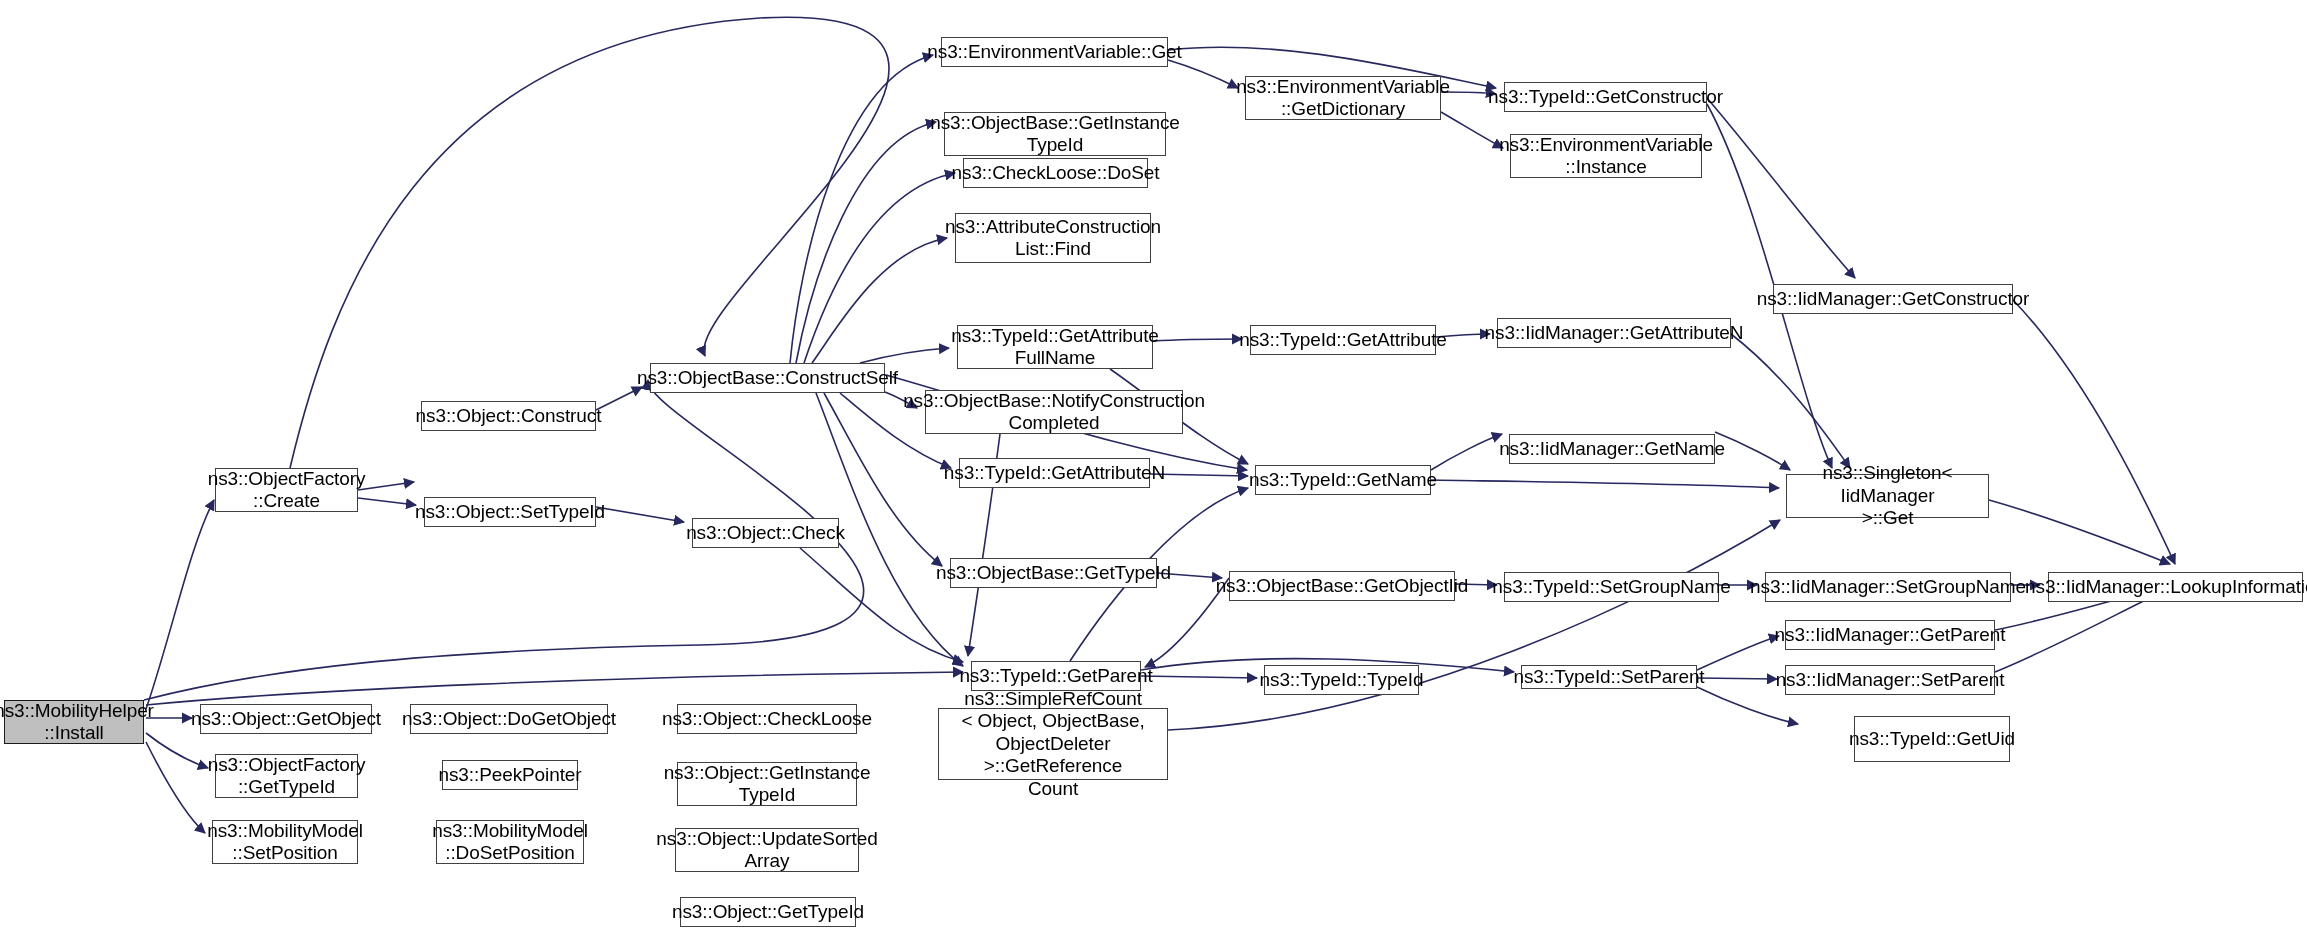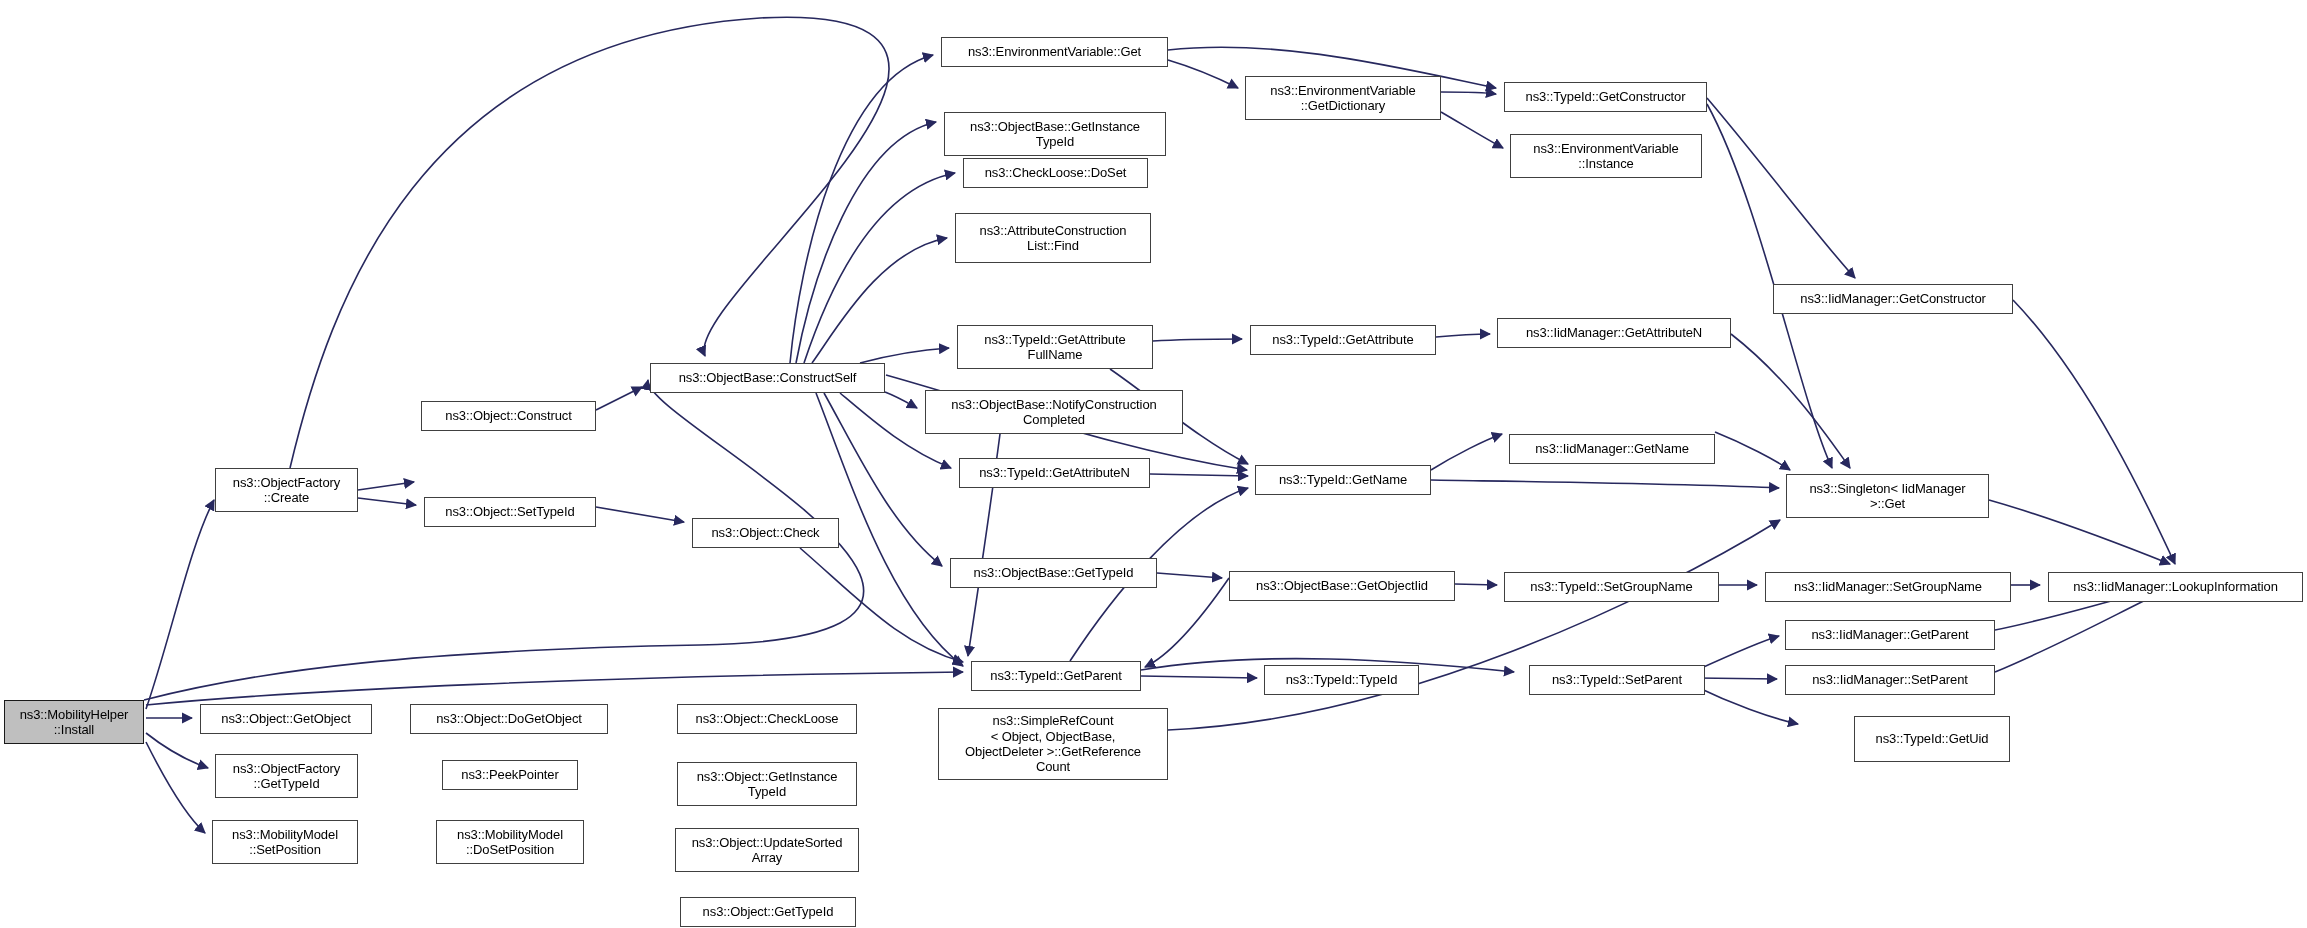--- a/index.html
+++ b/index.html
@@ -25,21 +25,21 @@
   .node {
     position: absolute;
     box-sizing: border-box;
     border: 1.5px solid #404040;
     background: #ffffff;
     color: #000000;
     display: flex;
     align-items: center;
     justify-content: center;
     text-align: center;
-    font-size: 13px;
+    font-size: 19px;
     line-height: 1.18;
     white-space: pre-line;
     padding: 1px 6px;
     letter-spacing: -0.1px;
   }
   .node.root {
     background: #bfbfbf;
     border-color: #1a1a1a;
   }
 </style>
@@ -155,21 +155,21 @@
       <div class="node" style="left: 1250px; top: 325px; width: 186px; height: 30px;">ns3::TypeId::GetAttribute</div>
       <div class="node" style="left: 1255px; top: 465px; width: 176px; height: 30px;">ns3::TypeId::GetName</div>
       <div class="node" style="left: 1229px; top: 571px; width: 226px; height: 30px;">ns3::ObjectBase::GetObjectIid</div>
       <div class="node" style="left: 1264px; top: 665px; width: 155px; height: 30px;">ns3::TypeId::TypeId</div>
       <div class="node" style="left: 1504px; top: 82px; width: 203px; height: 30px;">ns3::TypeId::GetConstructor</div>
       <div class="node" style="left: 1510px; top: 134px; width: 192px; height: 44px;">ns3::EnvironmentVariable
 ::Instance</div>
       <div class="node" style="left: 1497px; top: 318px; width: 234px; height: 30px;">ns3::IidManager::GetAttributeN</div>
       <div class="node" style="left: 1509px; top: 420px; width: 206px; height: 30px; margin-top: 14px;">ns3::IidManager::GetName</div>
       <div class="node" style="left: 1504px; top: 572px; width: 215px; height: 30px;">ns3::TypeId::SetGroupName</div>
-      <div class="node" style="left: 1521px; top: 665px; width: 176px; height: 30px; margin-left: 8px;">ns3::TypeId::SetParent</div>
+      <div class="node" style="left: 1521px; top: 665px; width: 176px; height: 24px;">ns3::TypeId::SetParent</div>
       <div class="node" style="left: 1773px; top: 284px; width: 240px; height: 30px;">ns3::IidManager::GetConstructor</div>
       <div class="node" style="left: 1786px; top: 474px; width: 203px; height: 44px;">ns3::Singleton&lt; IidManager
 &gt;::Get</div>
       <div class="node" style="left: 1765px; top: 572px; width: 246px; height: 30px;">ns3::IidManager::SetGroupName</div>
       <div class="node" style="left: 1785px; top: 620px; width: 210px; height: 30px;">ns3::IidManager::GetParent</div>
       <div class="node" style="left: 1785px; top: 665px; width: 210px; height: 30px;">ns3::IidManager::SetParent</div>
       <div class="node" style="left: 1806px; top: 716px; width: 156px; height: 46px; margin-left: 48px;">ns3::TypeId::GetUid</div>
       <div class="node" style="left: 2048px; top: 572px; width: 255px; height: 30px;">ns3::IidManager::LookupInformation</div>
     </div>
 </div>

